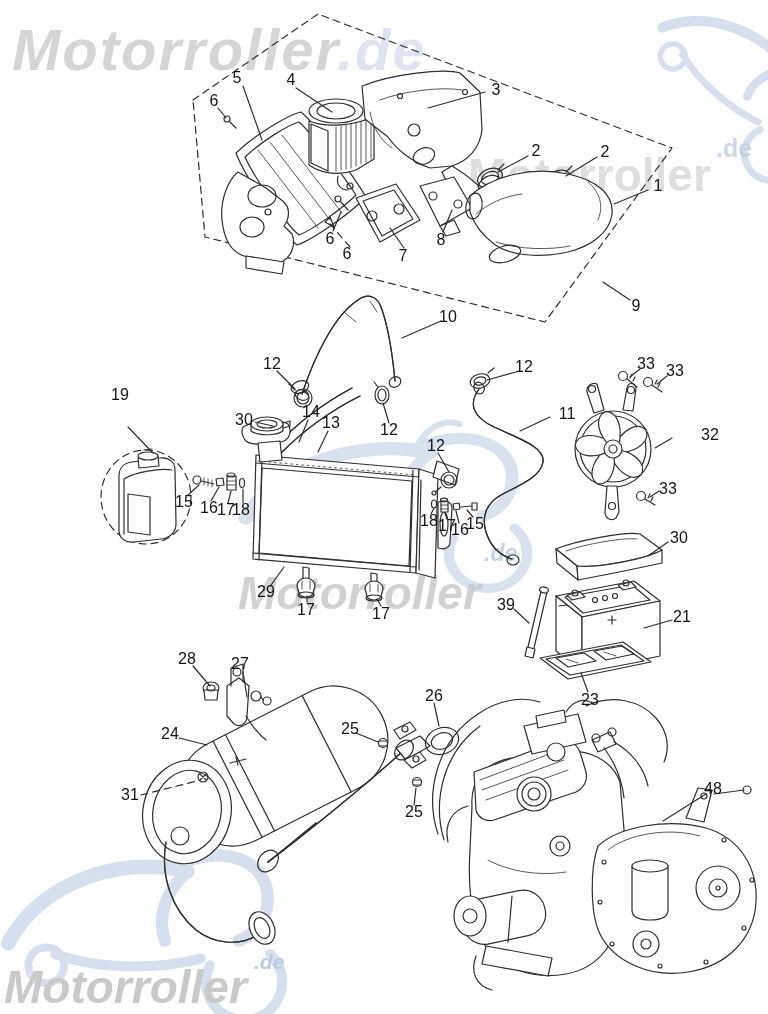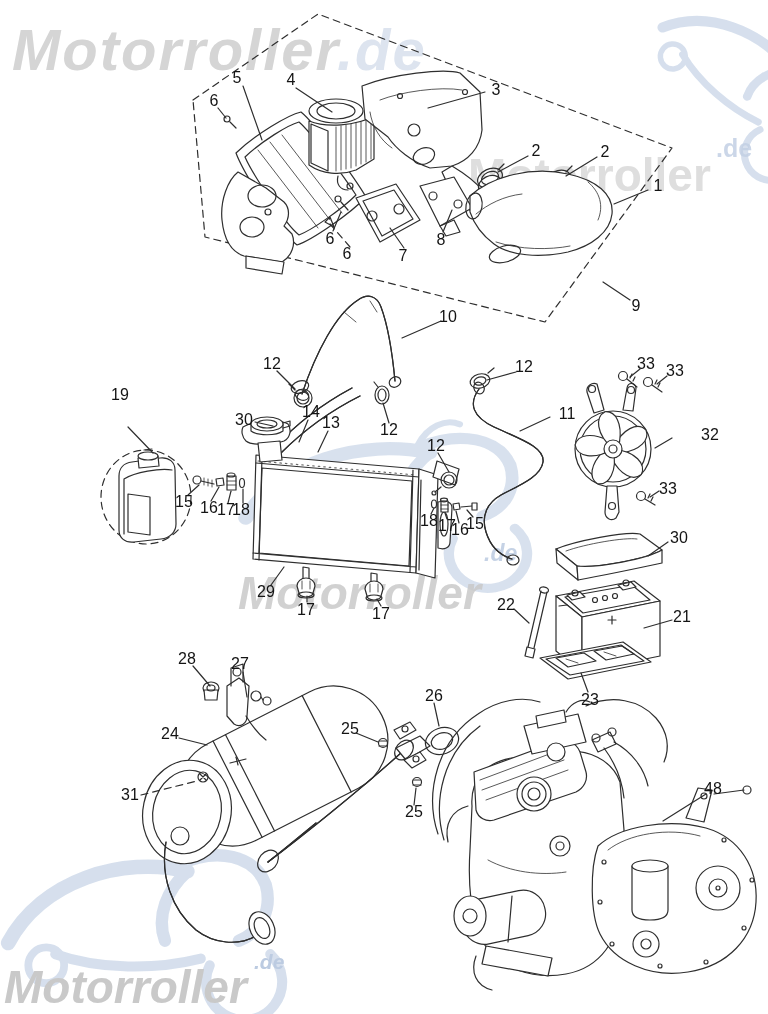--- a/index.html
+++ b/index.html
@@ -496,21 +496,21 @@
       <span class="callout" style="left: 241px; top: 510px;">18</span>
       <span class="callout" style="left: 436px; top: 446px;">12</span>
       <span class="callout" style="left: 429px; top: 521px;">18</span>
       <span class="callout" style="left: 447px; top: 526px;">17</span>
       <span class="callout" style="left: 460px; top: 530px;">16</span>
       <span class="callout" style="left: 475px; top: 524px;">15</span>
       <span class="callout" style="left: 266px; top: 592px;">29</span>
       <span class="callout" style="left: 306px; top: 610px;">17</span>
       <span class="callout" style="left: 381px; top: 614px;">17</span>
       <span class="callout" style="left: 679px; top: 538px;">30</span>
-      <span class="callout" style="left: 506px; top: 605px;">22</span>
+      <span class="callout" style="left: 506px; top: 605px;">39</span>
       <span class="callout" style="left: 682px; top: 617px;">21</span>
       <span class="callout" style="left: 590px; top: 700px;">23</span>
       <span class="callout" style="left: 187px; top: 659px;">28</span>
       <span class="callout" style="left: 240px; top: 664px;">27</span>
       <span class="callout" style="left: 170px; top: 734px;">24</span>
       <span class="callout" style="left: 434px; top: 696px;">26</span>
       <span class="callout" style="left: 350px; top: 729px;">25</span>
       <span class="callout" style="left: 414px; top: 812px;">25</span>
       <span class="callout" style="left: 130px; top: 795px;">31</span>
       <span class="callout" style="left: 713px; top: 789px;">48</span>

